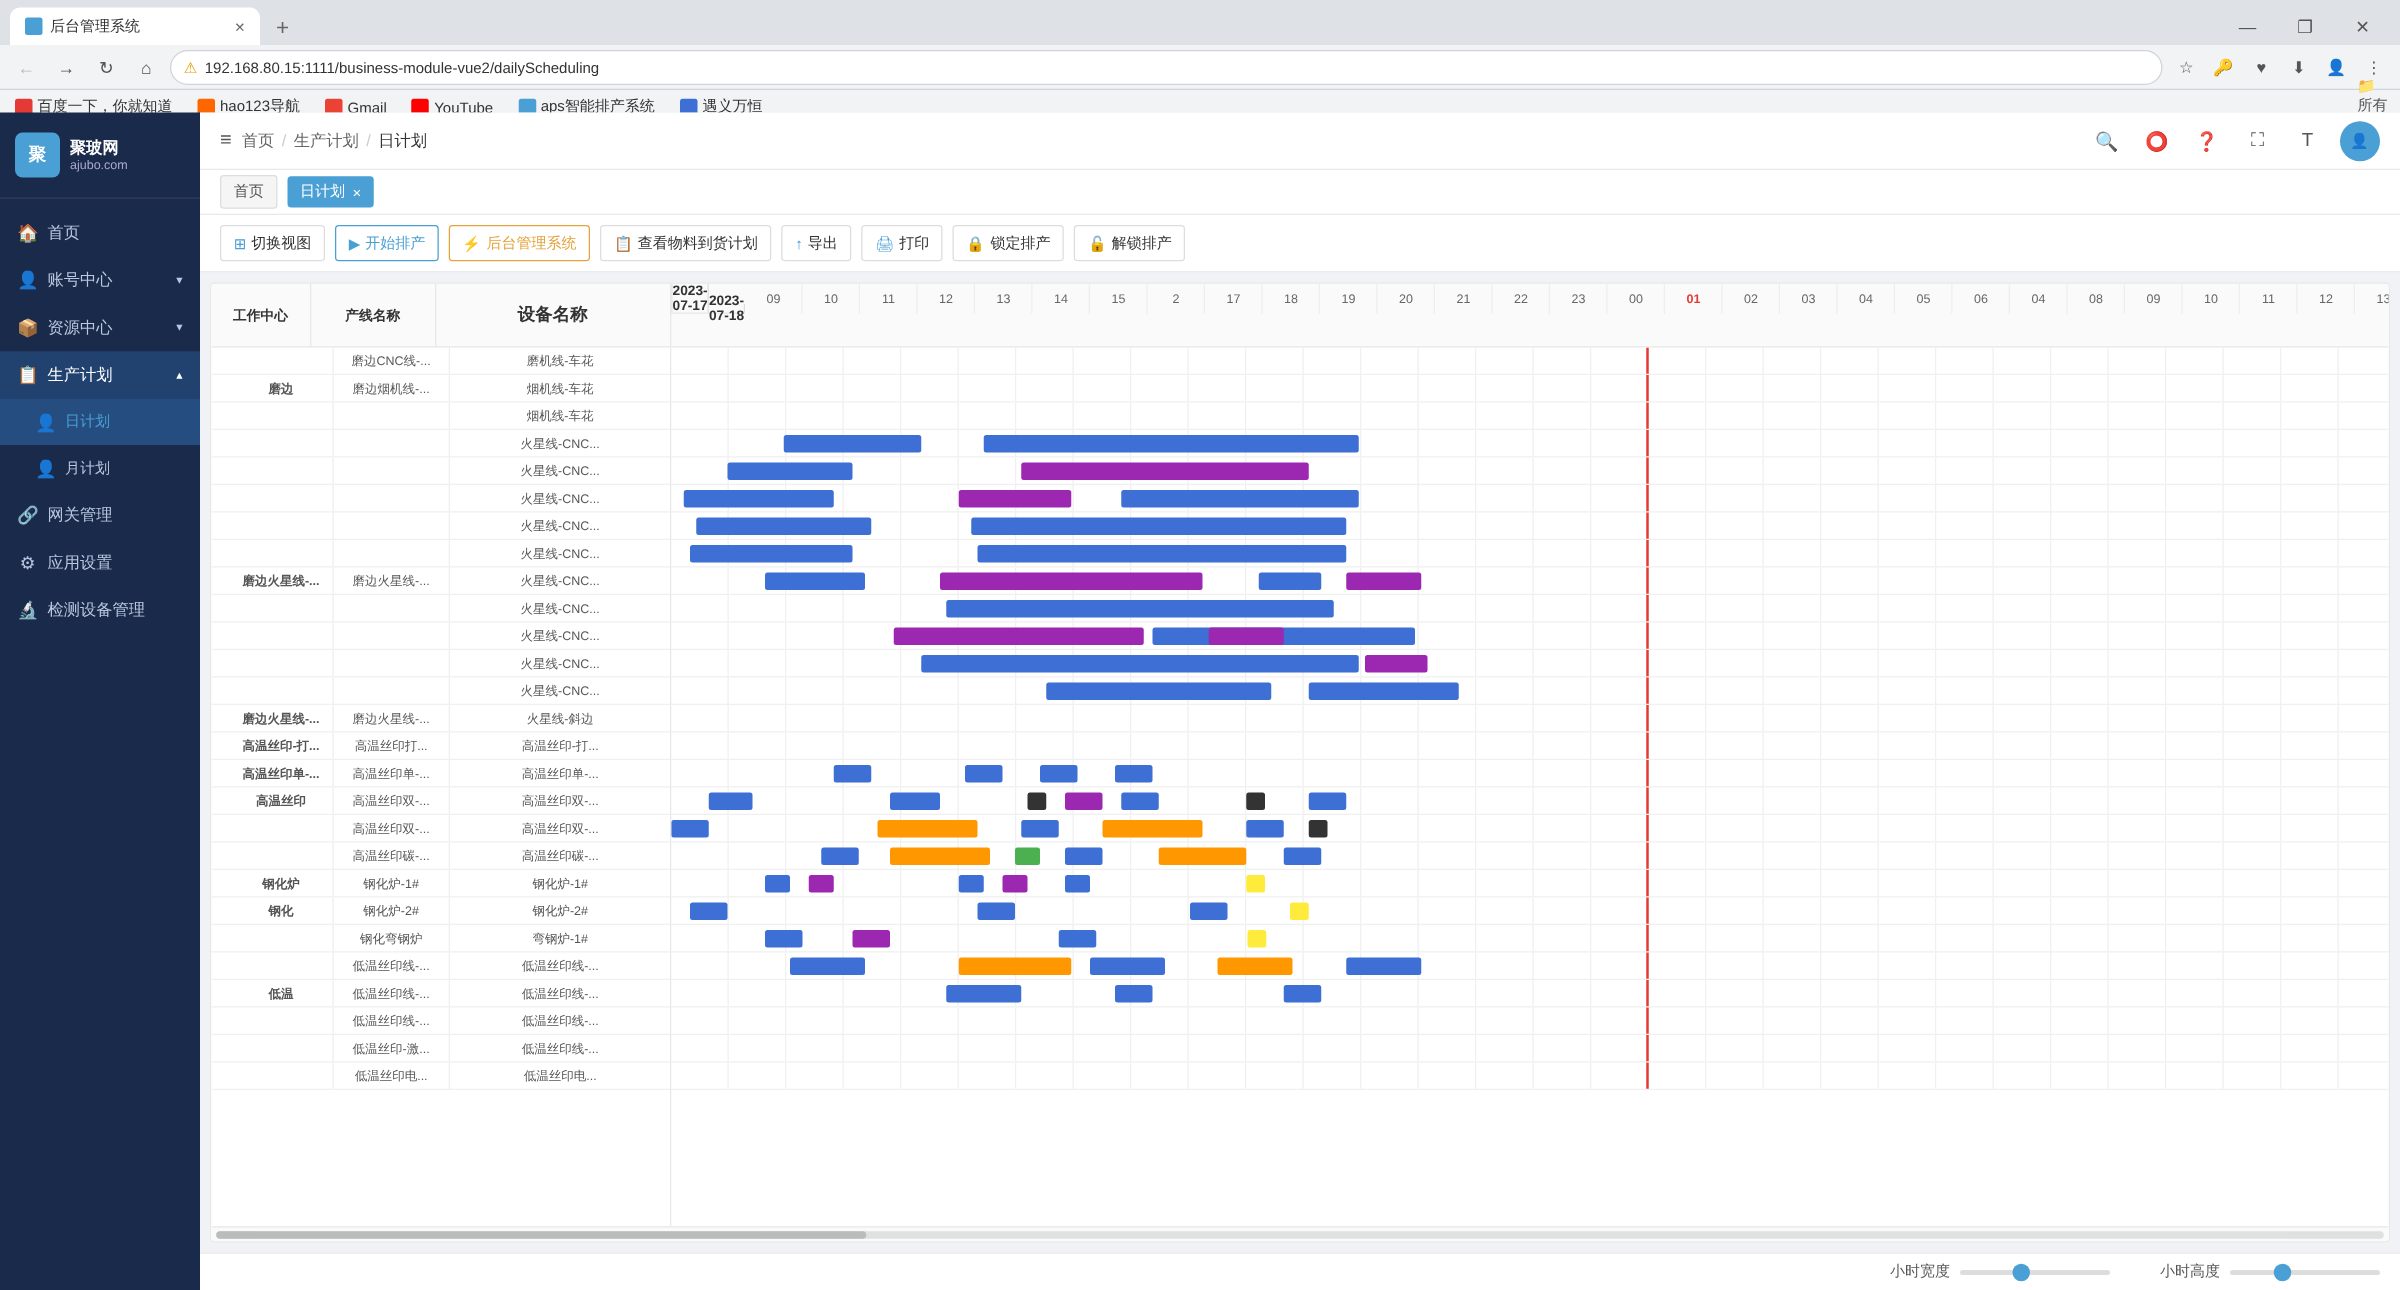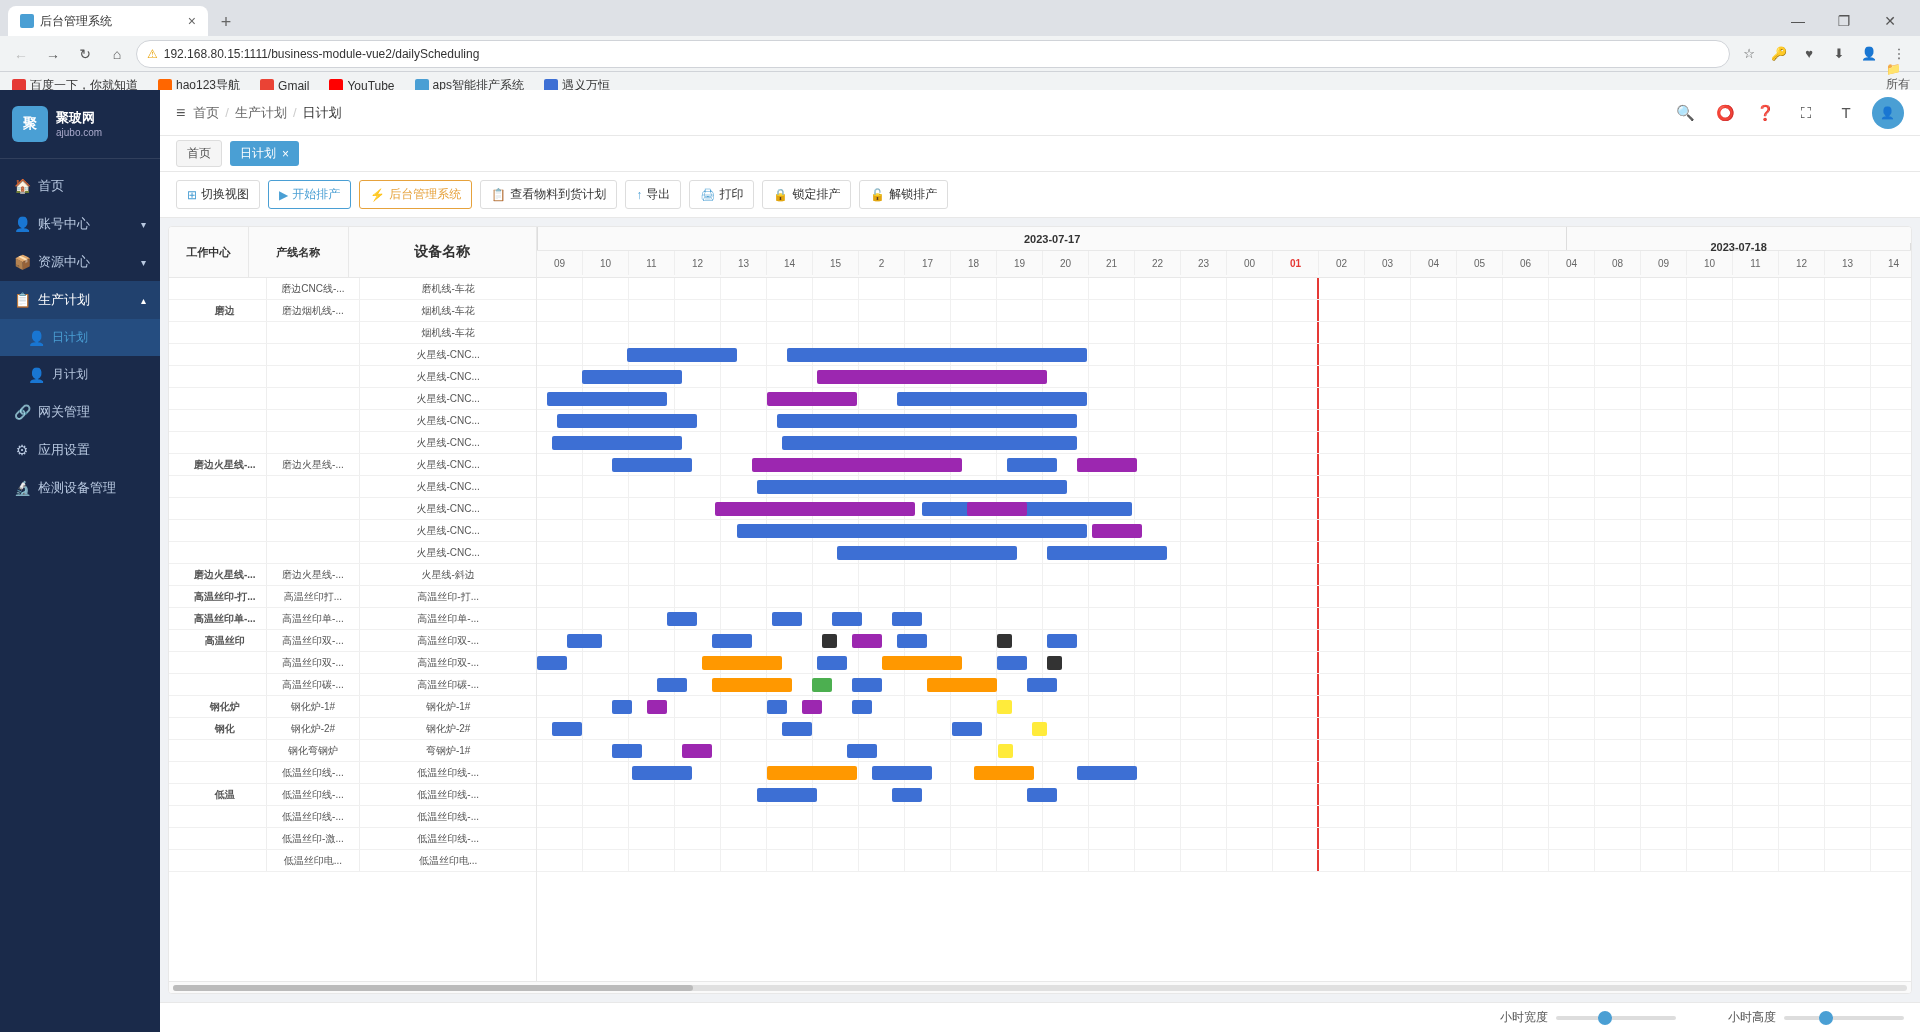--- a/index.html
+++ b/index.html
@@ -77,21 +77,21 @@
     .gantt-container { flex: 1; overflow: hidden; display: flex; flex-direction: column; padding: 8px; }
     .gantt-wrapper { flex: 1; background: #fff; border: 1px solid #e8e8e8; border-radius: 4px; display: flex; flex-direction: column; overflow: hidden; }
 
     
     .gantt-header { display: flex; border-bottom: 1px solid #e8e8e8; background: #fafafa; }
     .gantt-left-header { width: 368px; flex-shrink: 0; border-right: 1px solid #e8e8e8; display: flex; }
     .gantt-left-col { display: flex; flex-direction: column; align-items: center; justify-content: center; border-right: 1px solid #e8e8e8; font-size: 11px; font-weight: bold; color: #333; }
     .col-workcenter { width: 80px; height: 50px; }
     .col-linename { width: 100px; height: 50px; }
     .col-devname { width: 140px; height: 50px; padding: 4px; border-right: none; }
-    .gantt-right-header { flex: 1; display: flex; flex-direction: column; overflow: hidden; }
+    .gantt-right-header { flex: 1; display: flex; overflow: hidden; }
     .date-row { display: flex; border-bottom: 1px solid #e8e8e8; height: 24px; }
     .date-label { flex: 1; display: flex; align-items: center; justify-content: center; font-size: 11px; font-weight: bold; color: #333; border-right: 1px solid #ddd; }
     .hours-row { display: flex; height: 24px; text-align: right; }
     .hour-cell { width: 46px; flex-shrink: 0; display: flex; align-items: center; justify-content: center; font-size: 10px; color: #666; border-right: 1px solid #eee; }
     .hour-cell.red-marker { color: #e53935; font-weight: bold; }
 
     
     .gantt-body { display: flex; flex: 1; overflow-y: auto; overflow-x: auto; }
     .gantt-left-body { width: 368px; flex-shrink: 0; border-right: 1px solid #e8e8e8; }
     .gantt-right-body { flex: 1; position: relative; overflow: hidden; }
@@ -107,21 +107,21 @@
     .gantt-chart { position: relative; }
     .gantt-chart-row { display: flex; border-bottom: 1px solid #f0f0f0; min-height: 22px; align-items: center; position: relative; }
     .grid-lines { position: absolute; top: 0; left: 0; right: 0; bottom: 0; display: flex; pointer-events: none; }
     .grid-line { width: 46px; flex-shrink: 0; border-right: 1px solid #f0f0f0; height: 100%; }
     .grid-line.current { border-right: 2px solid #e53935; }
 
     
     .gantt-bar { position: absolute; height: 14px; border-radius: 2px; top: 4px; }
 
     
-    .gantt-footer { background: #fff; border-top: 1px solid #e8e8e8; padding: 6px 16px; display: flex; align-items: center; justify-content: flex-end; gap: 52px; }
+    .gantt-footer { background: #fff; border-top: 1px solid #e8e8e8; padding: 6px 16px; display: flex; align-items: center; justify-content: flex-end; gap: 40px; }
     .slider-group { display: flex; align-items: center; gap: 8px; font-size: 12px; color: #555; }
     .slider { -webkit-appearance: none; appearance: none; width: 120px; height: 4px; border-radius: 2px; background: #ddd; outline: none; cursor: pointer; }
     .slider::-webkit-slider-thumb { -webkit-appearance: none; width: 14px; height: 14px; border-radius: 50%; background: #4a9fd4; cursor: pointer; }
 
     
     .gantt-body::-webkit-scrollbar { height: 6px; width: 6px; }
     .gantt-body::-webkit-scrollbar-track { background: #f1f1f1; }
     .gantt-body::-webkit-scrollbar-thumb { background: #bbb; border-radius: 3px; }
 
     

